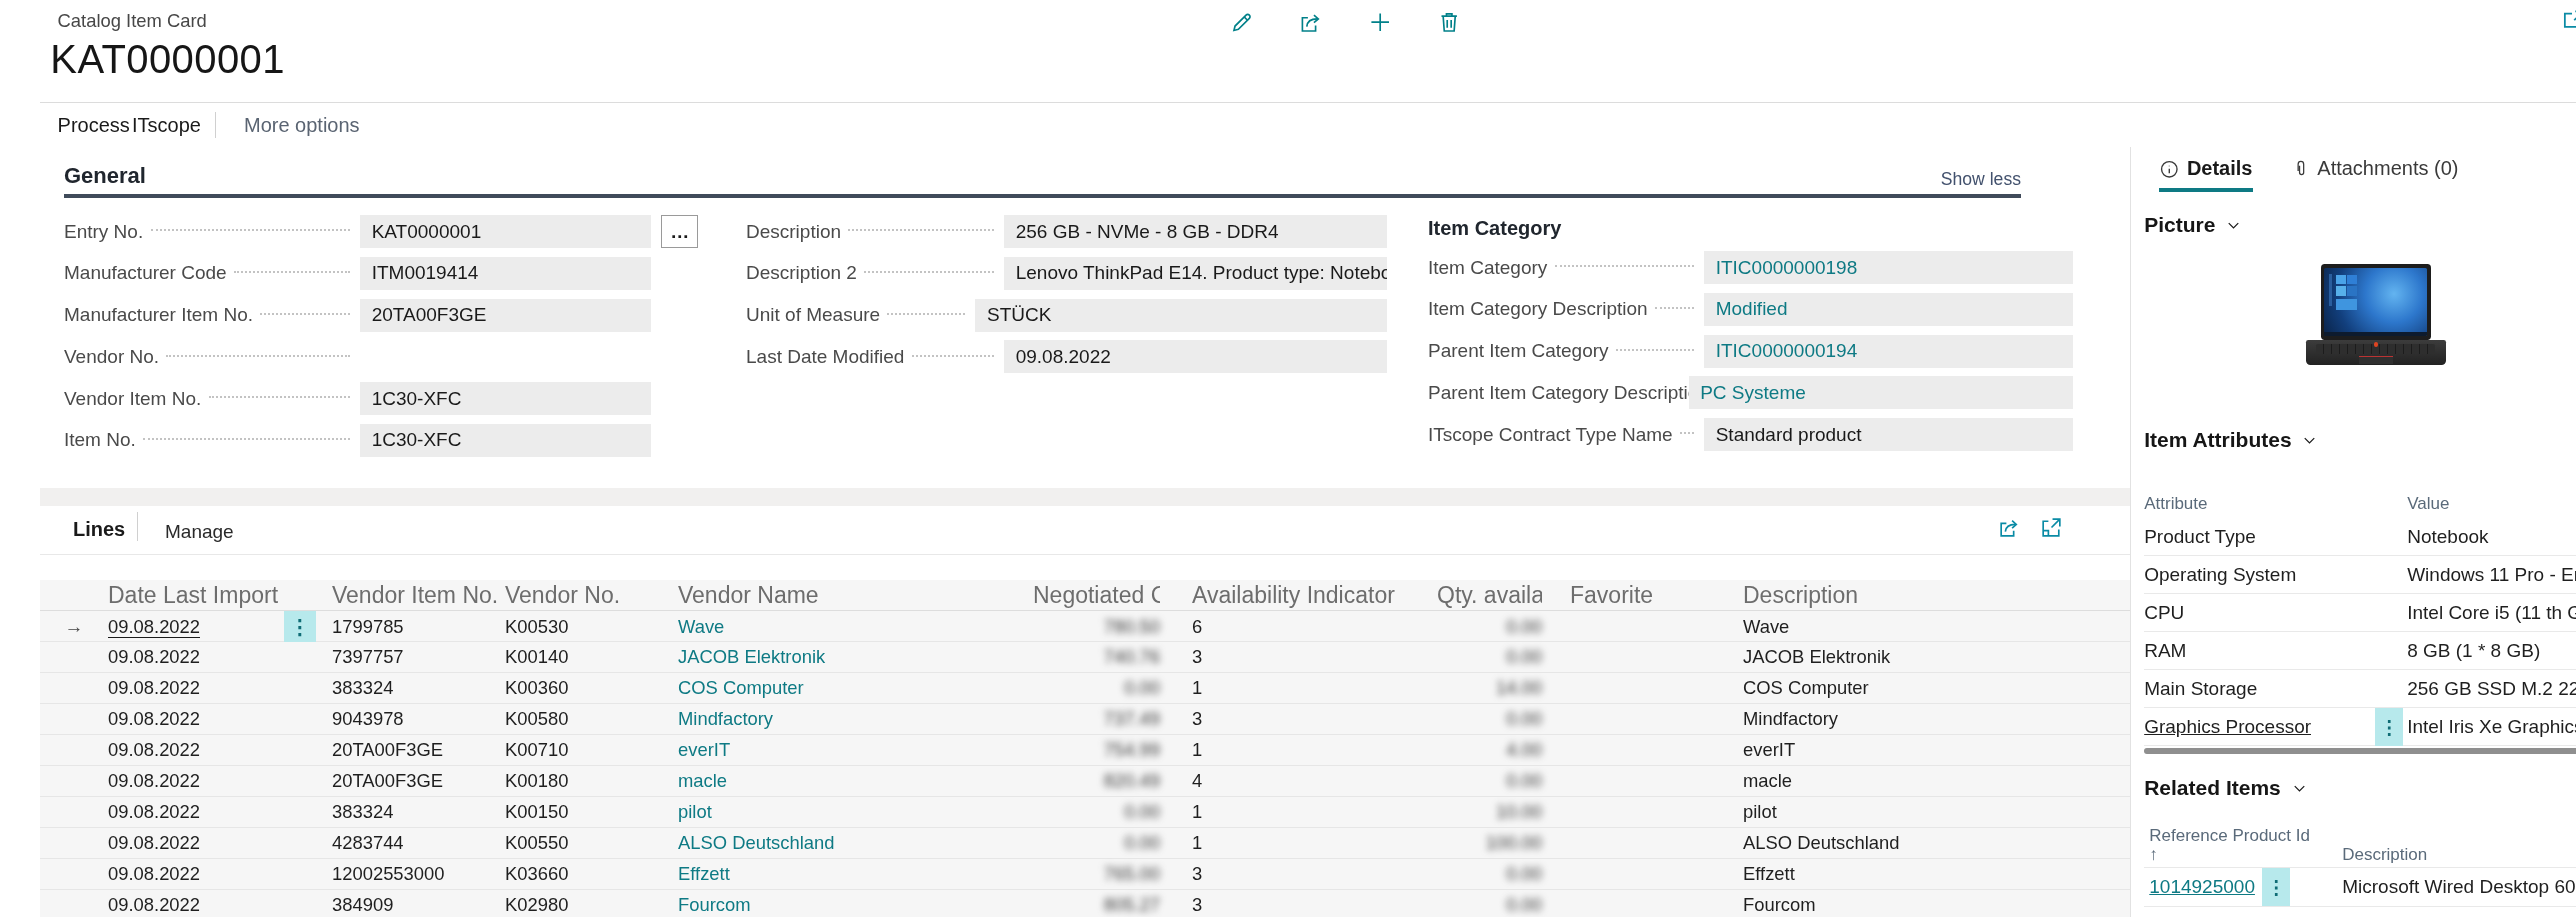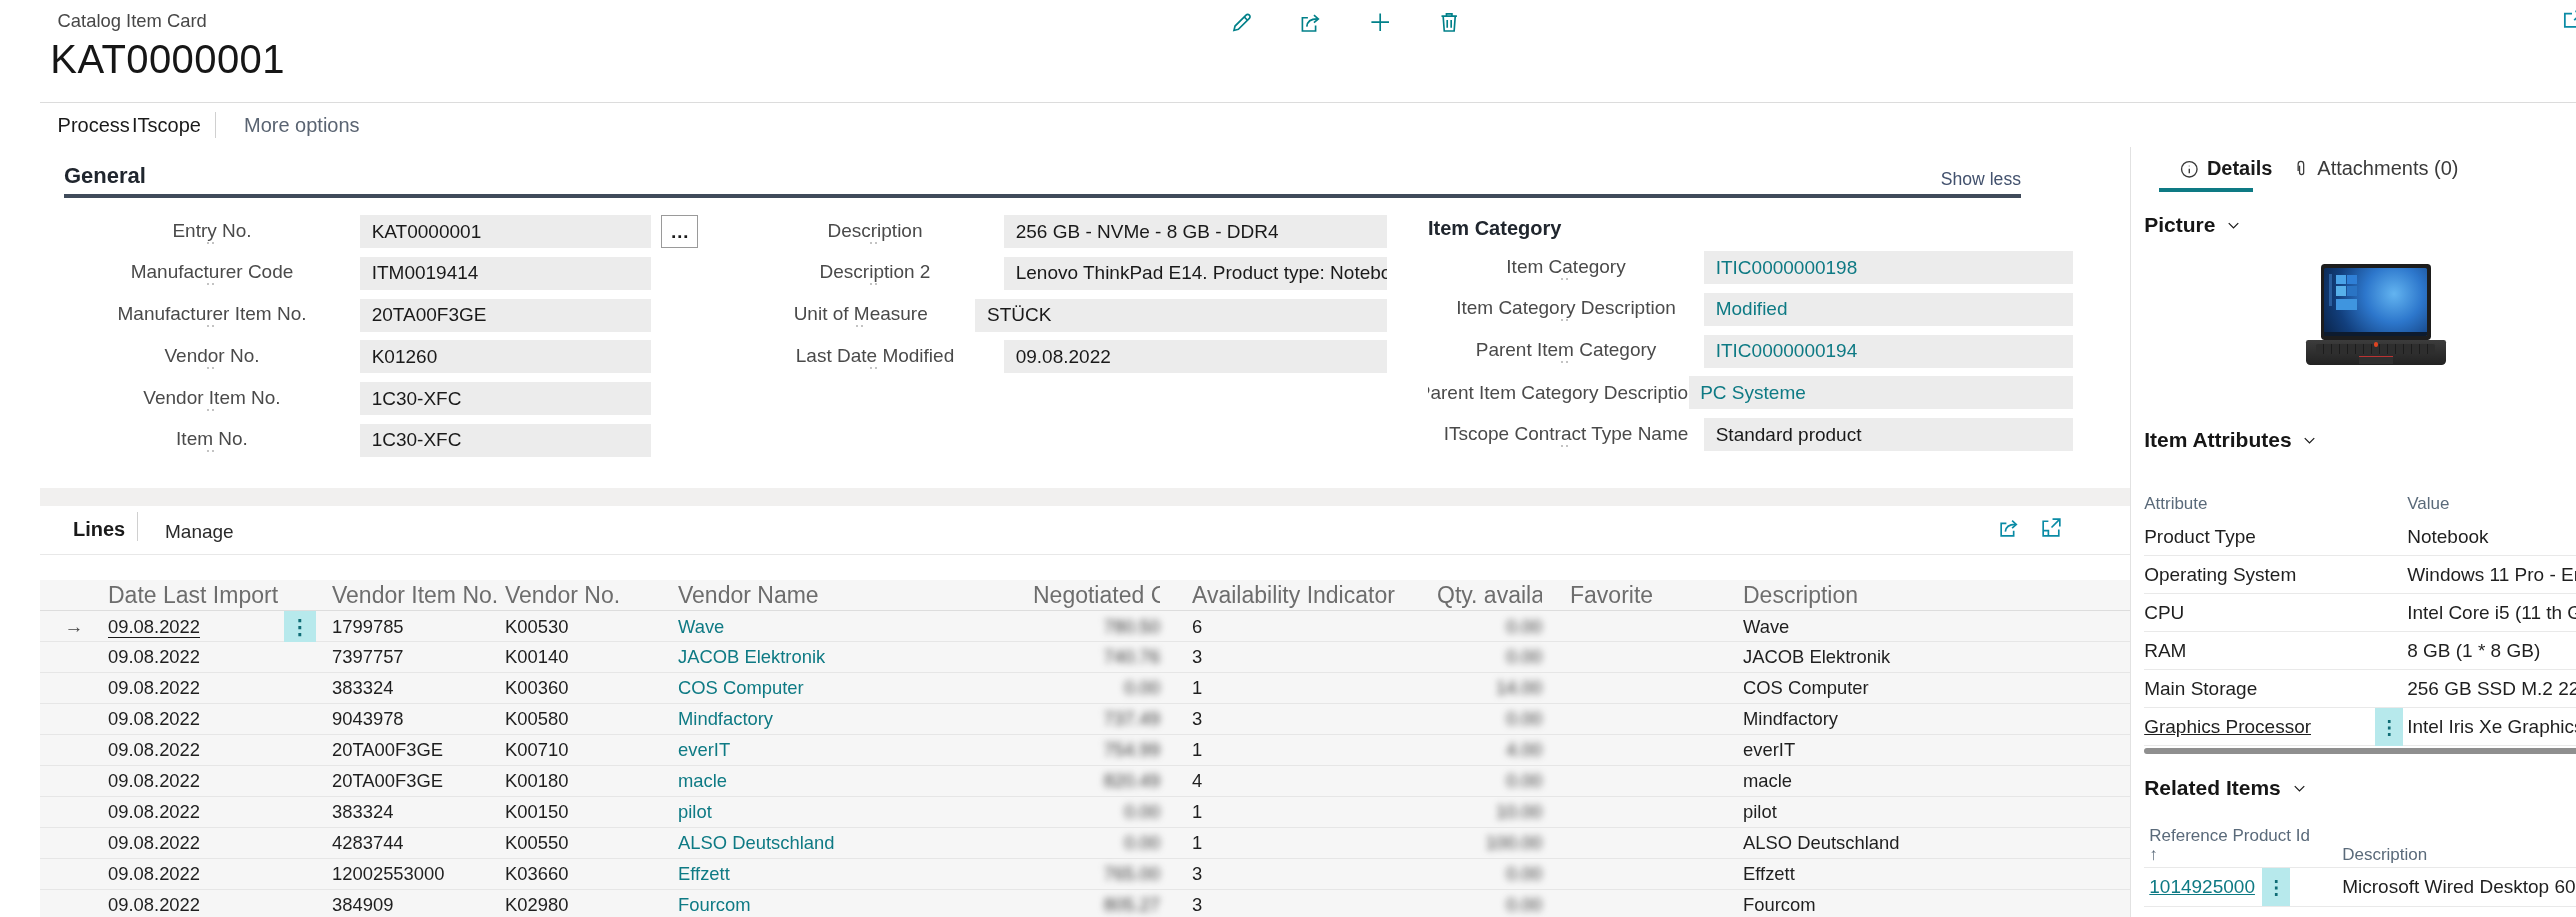--- a/index.html
+++ b/index.html
@@ -18,21 +18,21 @@
   .ab-item{position:absolute;top:11px;font-size:20px;color:#1a1a1a;cursor:pointer;}
   .ab-more{color:#5a6472;}
   .vdiv{position:absolute;background:#d0d0d0;width:0.7px;}
   .teal-ball{position:absolute;left:2564px;top:110px;width:28px;height:28px;border-radius:50%;background:#17747e;}
   
   .card{background:#fff;}
   .sec-head{font-size:22px;font-weight:700;color:#20262e;}
   .showless{font-size:17.6px;color:#42516d;cursor:pointer;}
   .sec-underline{height:3.7px;background:#404b5a;}
   .fieldrow{display:flex;align-items:center;height:33px;margin-bottom:8.8px;}
-  .lblzone{display:flex;align-items:center;overflow:hidden;flex-direction:column;}
+  .lblzone{display:flex;align-items:flex-start;overflow:hidden;}
   .lbl{font-size:19px;color:#4a4a4a;white-space:nowrap;}
   .leader{flex:1;border-bottom:2.2px dotted #c3c3c3;height:8.8px;margin:0 10.3px 0 7.3px;min-width:7.3px;}
   .fbox{height:33px;background:#ececec;display:flex;align-items:center;padding:0 11.7px;
         font-size:19px;color:#1a1a1a;white-space:nowrap;overflow:hidden;box-sizing:border-box;}
   .fbox.link{color:#0e7a84;}
   .dots-btn{width:37px;height:33px;margin-left:10.3px;background:#fff;border:1.5px solid #9a9a9a;
             display:flex;align-items:center;justify-content:center;font-size:19px;font-weight:700;
             color:#1a1a1a;box-sizing:border-box;cursor:pointer;}
   .grp-title{font-size:20px;font-weight:700;color:#20262e;}
   
@@ -179,21 +179,20 @@
             <span class="lbl">Manufacturer Item No.</span>
             <span class="leader"></span>
           </div>
         <div class="fbox" style="width:291px;">20TA00F3GE</div>
       </div>
       <div class="fieldrow">
         <div class="lblzone" style="width:296px;">
             <span class="lbl">Vendor No.</span>
             <span class="leader"></span>
           </div>
-        <div class="fbox" style="width:291px;">K01260</div>
       </div>
       <div class="fieldrow">
         <div class="lblzone" style="width:296px;">
             <span class="lbl">Vendor Item No.</span>
             <span class="leader"></span>
           </div>
         <div class="fbox" style="width:291px;">1C30-XFC</div>
       </div>
       <div class="fieldrow">
         <div class="lblzone" style="width:296px;">
@@ -456,21 +455,21 @@
         <div class="padA">3</div>
         <div class="cR"><span class="blur">0.00</span></div>
         <div class="padB"></div>
         <div class="padB">Fourcom</div>
       </div>
     </div>
   </div>
 
   <div class="abs panel">
 
-    <div class="abs ptab active" style="left:48px;top:10.3px;">
+    <div class="abs ptab active" style="left:28px;top:10.3px;">
       <span>
         <svg width="20.6" height="20.6" viewBox="0 0 24 24" fill="none" stroke="#3a3a3a" stroke-width="1.6">
           <circle cx="12" cy="12" r="9"></circle>
             <path d="M12 8 v0.5 M12 11.5 v5"></path>
         </svg>
       </span>
       <span>Details</span>
     </div>
     <div class="abs ptab-underline" style="left:28px;top:41px;width:94px;"></div>
     <div class="abs ptab idle" style="left:160px;top:10.3px;">

